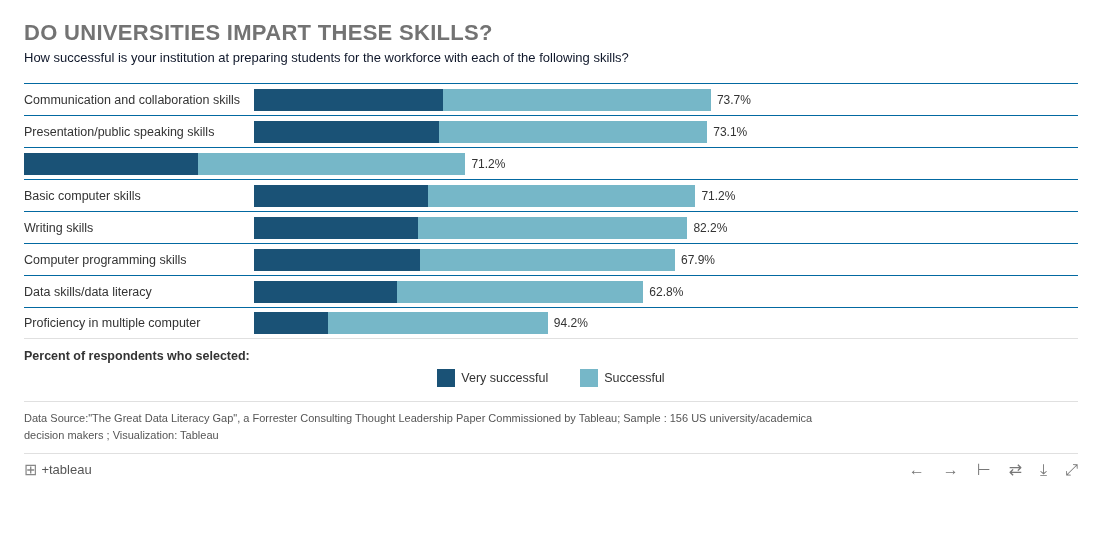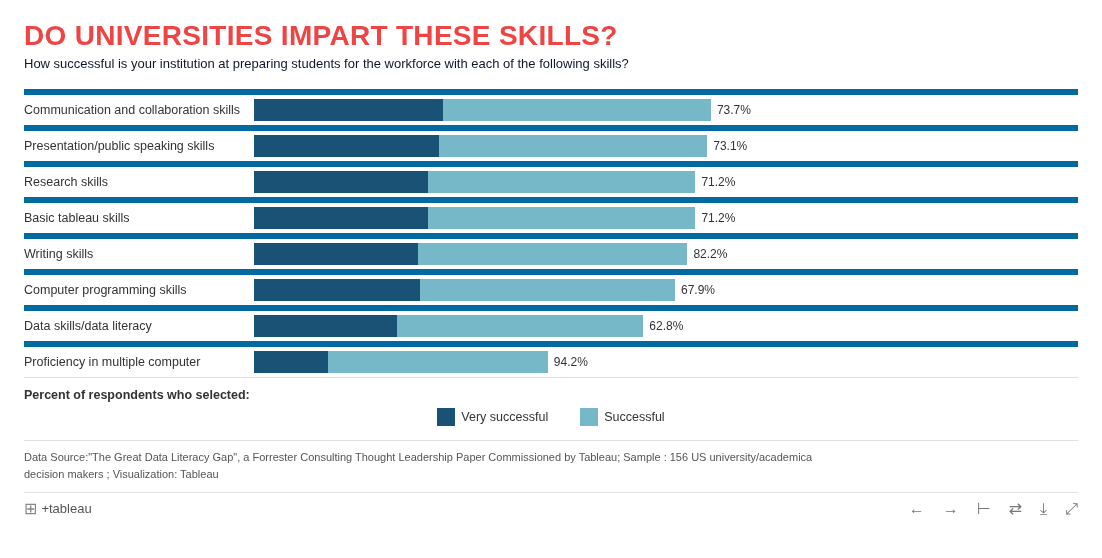--- a/index.html
+++ b/index.html
@@ -5,40 +5,40 @@
     * { box-sizing: border-box; margin: 0; padding: 0; }
     body {
       font-family: 'Arial', sans-serif;
       background: #ffffff;
       width: 1102px;
       min-height: 558px;
       padding: 20px 24px 16px 24px;
       color: #333;
     }
     .title {
-      font-size: 28px;
+      font-size: 22px;
       font-weight: 900;
-      color: #ef4444;
+      color: #737373;
       margin-bottom: 4px;
       letter-spacing: 0.3px;
     }
     .subtitle {
       font-size: 13px;
       color: #0f172a;
       margin-bottom: 18px;
     }
     .chart-area {
       display: flex;
       flex-direction: column;
       width: 100%;
     }
     .chart-row {
       display: flex;
       align-items: center;
-      border-top: 6px solid #0369a1;
+      border-top: 1px solid #0369a1;
       padding: 4px 0;
       min-height: 32px;
     }
     .chart-row:last-child {
       border-bottom: 1px solid #e0e0e0;
     }
     .row-label {
       width: 230px;
       min-width: 230px;
       font-size: 12.5px;
@@ -159,31 +159,30 @@
       <div class="row-label">Presentation/public speaking skills</div>
       <div class="bar-container">
         <div class="bar-track">
           <div class="bar-dark" style="width: 184.76px;"></div>
           <div class="bar-light" style="width: 268.46px;"></div>
         </div>
         <span class="bar-value">73.1%</span>
       </div>
     </div>
     <div class="chart-row">
-      <div class="row-label">Research skills</div>
       <div class="bar-container">
         <div class="bar-track">
           <div class="bar-dark" style="width: 173.6px;"></div>
           <div class="bar-light" style="width: 267.84px;"></div>
         </div>
         <span class="bar-value">71.2%</span>
       </div>
     </div>
     <div class="chart-row">
-      <div class="row-label">Basic tableau skills</div>
+      <div class="row-label">Basic computer skills</div>
       <div class="bar-container">
         <div class="bar-track">
           <div class="bar-dark" style="width: 173.6px;"></div>
           <div class="bar-light" style="width: 267.84px;"></div>
         </div>
         <span class="bar-value">71.2%</span>
       </div>
     </div>
     <div class="chart-row">
       <div class="row-label">Writing skills</div>

